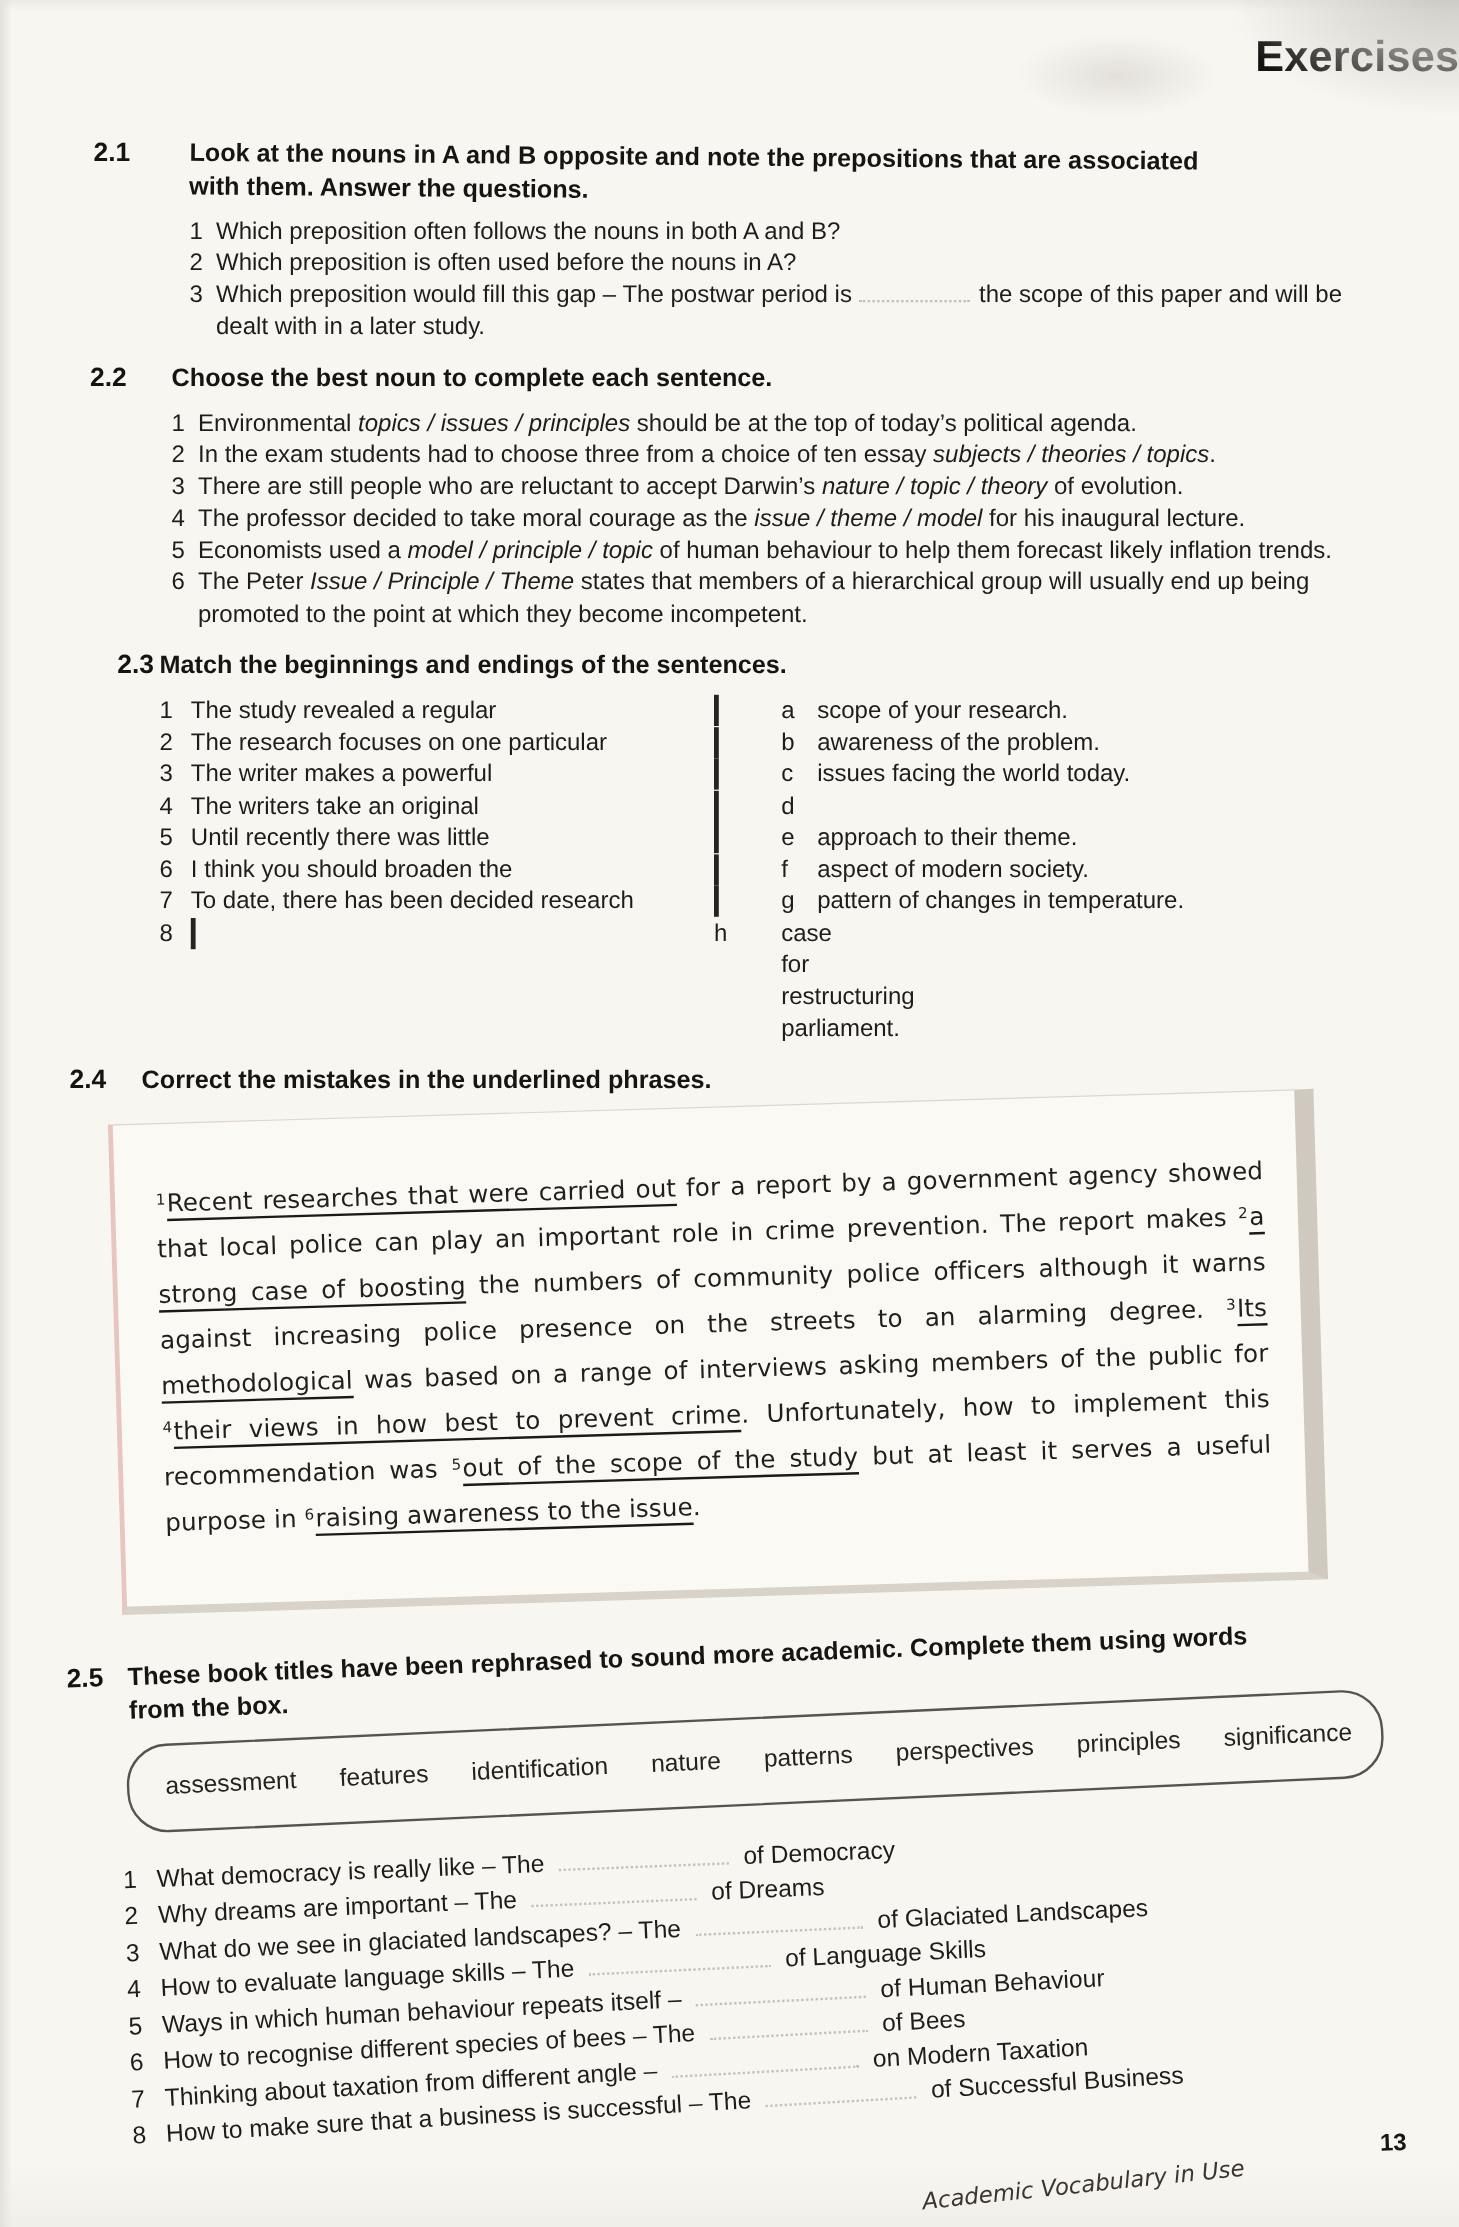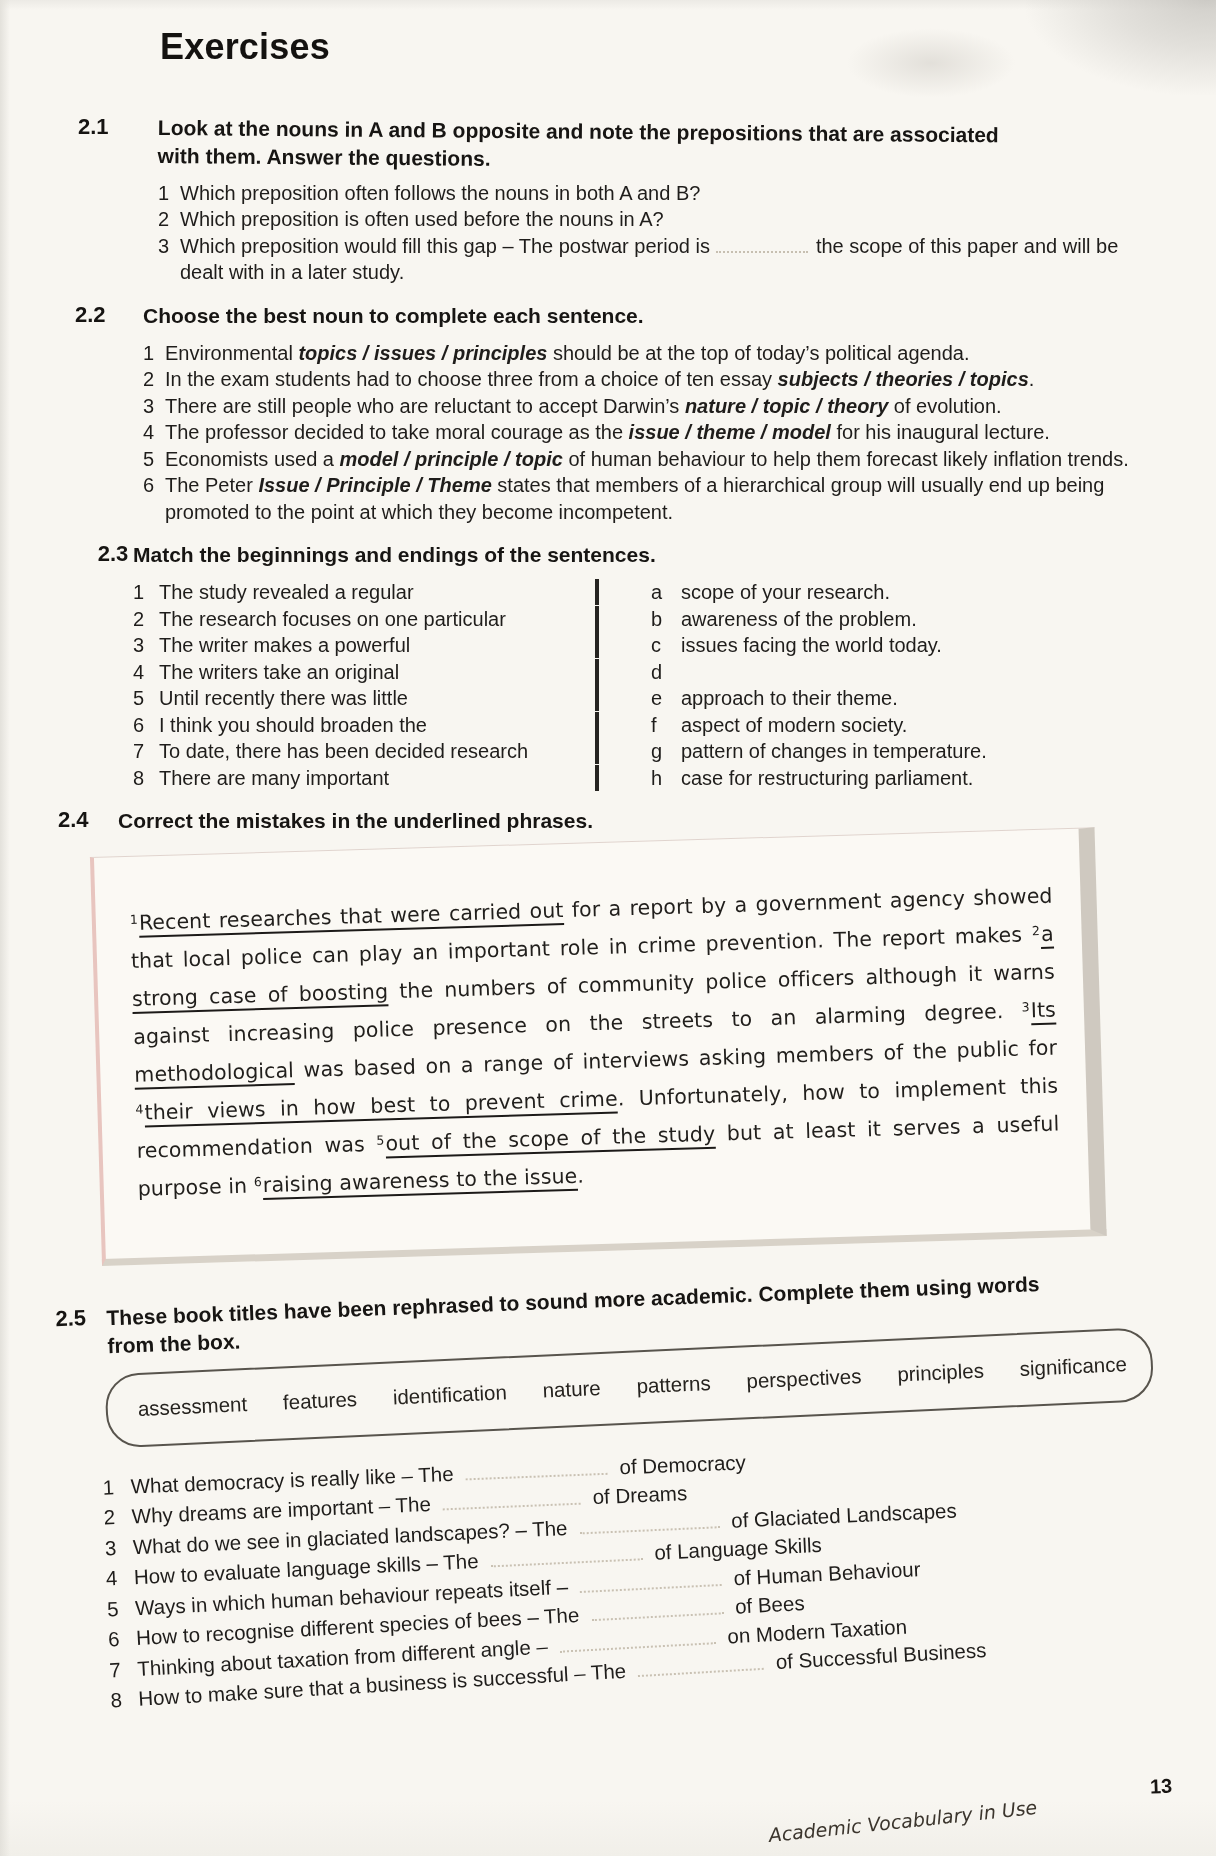--- a/index.html
+++ b/index.html
@@ -13,21 +13,21 @@
   }
   
   .corner-tr{position:absolute;top:0;right:0;width:190px;height:95px;
     background:radial-gradient(ellipse at 95% 0%,#b7b5b0 0%,#d3d1cc 35%,rgba(216,214,209,0) 72%);
     opacity:.6;}
   .smudge{position:absolute;top:28px;right:200px;width:170px;height:70px;border-radius:50%;
     background:radial-gradient(ellipse at center,#dddad4 0%,rgba(221,218,212,0) 70%);opacity:.8;}
   .edge-left{position:absolute;left:0;top:0;width:10px;height:100%;
     background:linear-gradient(90deg,#e3e1db,rgba(227,225,219,0));}
 
-  .title{margin:26px 0 0 160px;font-size:36px;font-weight:800;letter-spacing:.2px;color:#141210;}
+  .title{margin:26px 0 0 160px;font-size:36px;font-weight:800;letter-spacing:.2px;color:#141210;text-align:right;}
 
   .section{display:grid;grid-template-columns:96px 1fr;margin:0 34px 16px 62px;}
   .sec-num{font-weight:800;font-size:22px;color:#161412;}
   .sec-body{min-width:0;}
   .sec-heading{font-weight:800;font-size:21px;line-height:1.33;color:#171513;margin:0 0 10px 0;}
 
   #ex1{margin-top:46px;}
   #ex1 .sec-num{margin-left:16px;}
   #ex1 .sec-heading{max-width:885px;transform:rotate(.5deg);transform-origin:left top;}
   #ex2 .sec-num{margin-left:13px;}
@@ -36,21 +36,21 @@
   #ex3 .sec-body{margin-left:-25px;}
   #ex4 .sec-num{margin-left:-4px;}
   #ex4 .sec-body{margin-left:-40px;}
   #ex5 .sec-num{margin-left:-7px;}
   #ex5 .sec-body{margin-left:-52px;}
   #ex5{transform:rotate(-2.1deg);transform-origin:left top;margin-top:40px;}
 
   .q-row{display:flex;align-items:baseline;font-size:20px;line-height:26.5px;}
   .q-num{flex:none;width:22px;}
   .q-text{max-width:975px;}
-  .opts{font-style:italic;font-weight:bold;}
+  .opts{font-style:italic;}
 
   .dotline{display:inline-block;height:13px;border-bottom:2px dotted #c7bfb1;vertical-align:baseline;}
   .dotline-sm{width:92px;margin:0 8px 0 6px;}
 
   
   .pair-row{display:grid;grid-template-columns:26px 436px 56px 30px 1fr;font-size:20px;line-height:26.5px;align-items:start;}
   .checkbox{width:20px;height:23px;border:2.5px solid #262421;background:transparent;margin-top:2px;}
   .pair-row:nth-of-type(2) .checkbox{transform:rotate(-2deg);}
   .pair-row:nth-of-type(5) .checkbox{transform:rotate(2deg);}
 
@@ -228,21 +228,20 @@
           <div class="pair-row">
             <span>7</span>
             <span>To date, there has been decided research</span>
             <span><span class="checkbox"></span></span>
             <span>g</span>
             <span>pattern of changes in temperature.</span>
           </div>
 
           <div class="pair-row">
             <span>8</span>
-            <span>There are many important</span>
             <span><span class="checkbox"></span></span>
             <span>h</span>
             <span>case for restructuring parliament.</span>
           </div>
         </div>
     </div>
   </div>
 
   <div class="section" id="ex4">
     <div class="sec-num">2.4</div>

